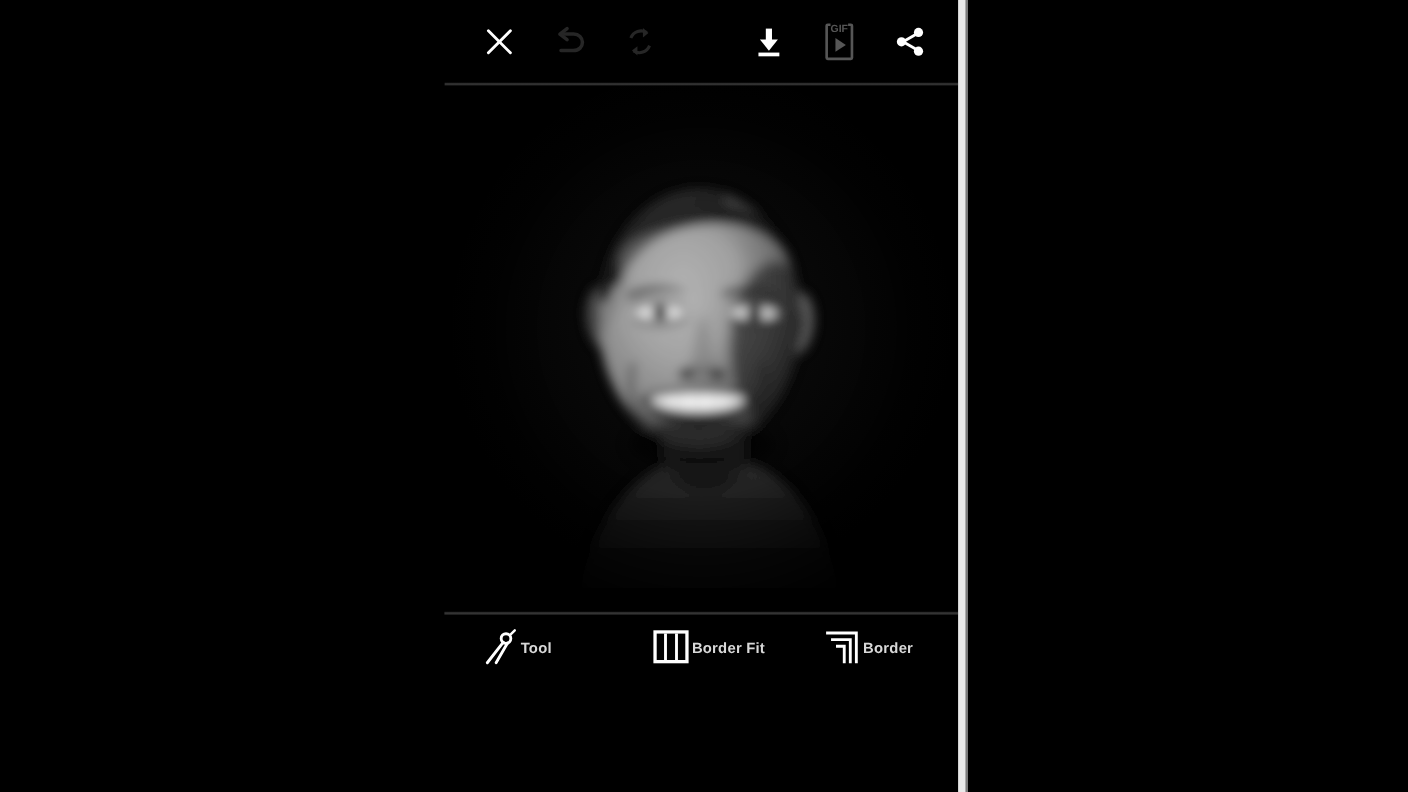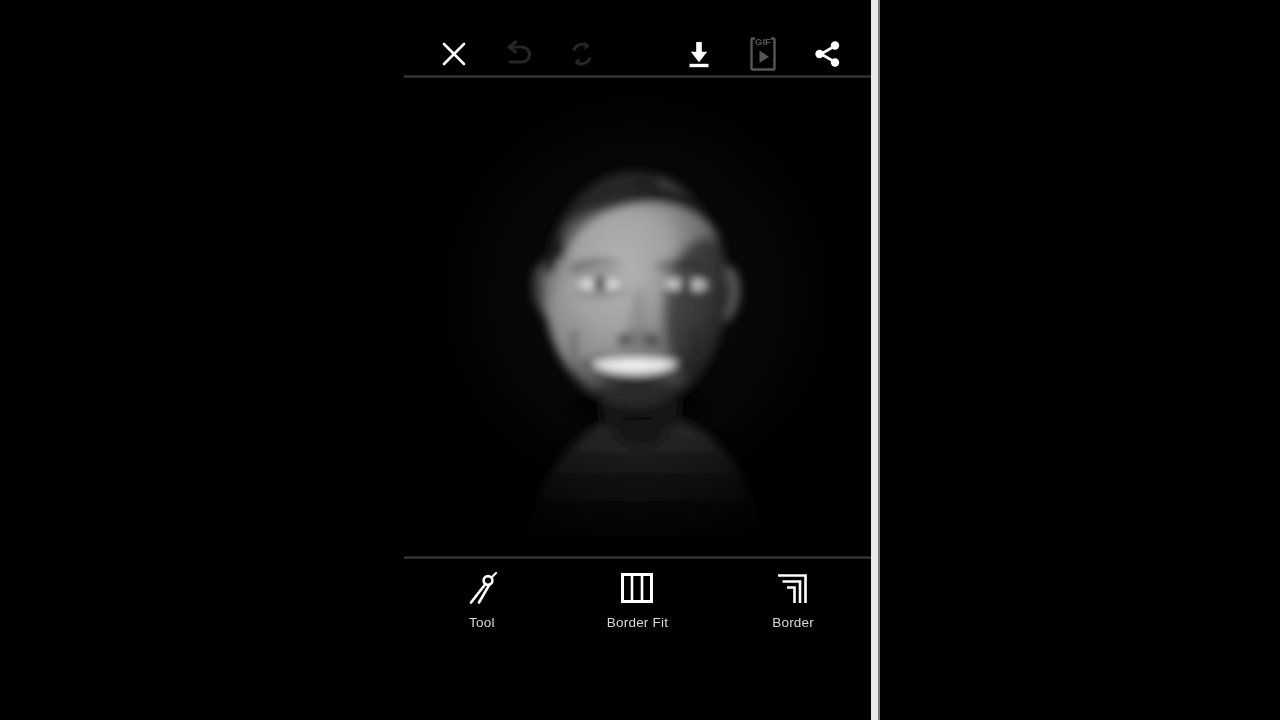--- a/index.html
+++ b/index.html
@@ -50,21 +50,21 @@
     top: 0;
     width: 2px;
     height: 720px;
     background: #7a7a7a;
   }
 
   
   .top-toolbar {
     position: absolute;
     left: 0;
-    top: 16px;
+    top: 0;
     width: 467px;
     height: 76px;
     display: flex;
     align-items: center;
     box-sizing: border-box;
     text-align: center;
   }
   .tt-left {
     display: flex;
     align-items: center;
@@ -143,24 +143,25 @@
     height: 90px;
     display: flex;
     align-items: flex-start;
     justify-content: space-around;
     padding-top: 6px;
     box-sizing: border-box;
   }
   .bt-item {
     width: 93px;
     display: flex;
-    flex-direction: column;
+    flex-direction: row;
     align-items: center;
     cursor: pointer;
     user-select: none;
+    font-weight: bold;
   }
   .bt-icon {
     height: 46px;
     display: flex;
     align-items: center;
     justify-content: center;
     color: #ffffff;
   }
   .bt-icon svg { display: block; }
   .bt-label {

